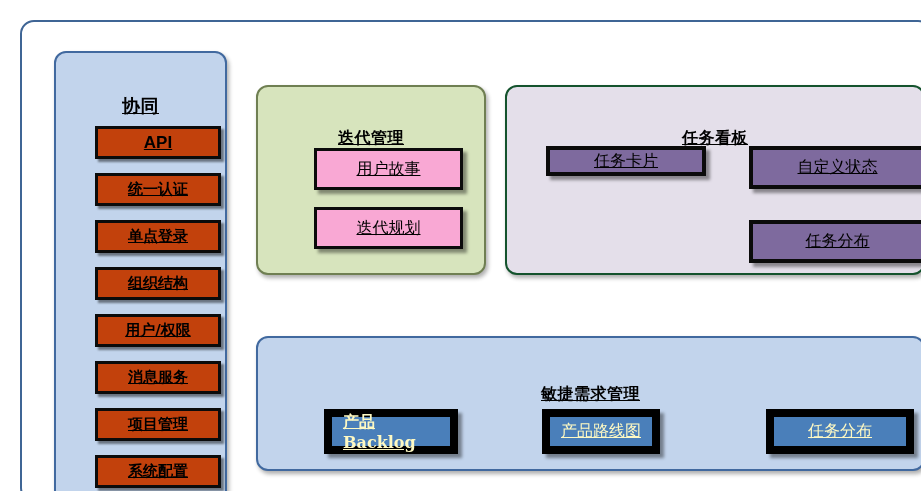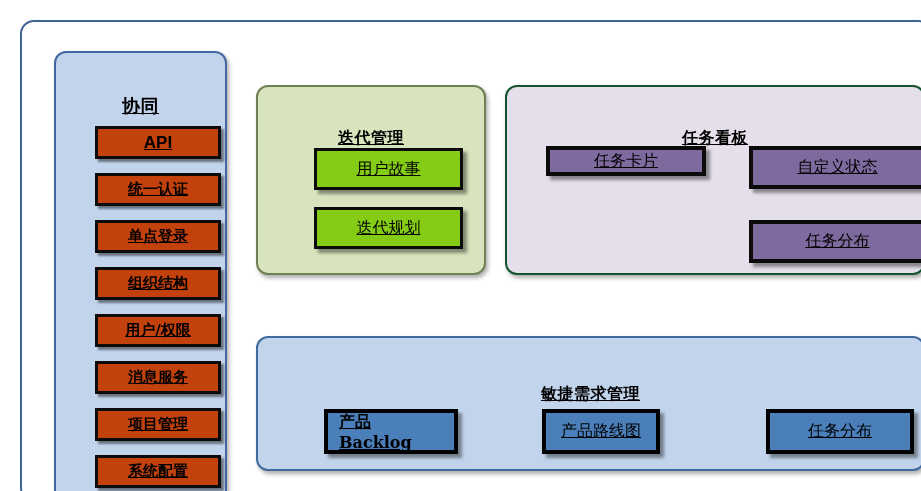--- a/index.html
+++ b/index.html
@@ -79,21 +79,21 @@
     top: 47px;
     width: 230px;
     height: 190px;
     background: #d7e4bd;
     border: 2px solid #6f7f52;
   }
   #iteration .group-title { top: 14px; }
 
   .green-box {
     position: absolute;
-    background: #84cc16;
+    background: #f9a8d4;
     border: 3px solid #0b0b0b;
     box-shadow: 4px 4px 3px rgba(0,0,0,0.4);
     display: flex;
     align-items: center;
     justify-content: center;
     font-size: 16px;
     color: #000000;
     font-family: "DejaVu Serif", "Liberation Serif", serif;
   }
 
@@ -128,27 +128,27 @@
     width: 669px;
     height: 135px;
     background: #c2d4ec;
     border: 2px solid #41699f;
   }
   #agile .group-title { top: 19px; }
 
   .blue-box {
     position: absolute;
     background: #4a7fba;
-    border: 4px solid #000000;
+    border: 8px solid #000000;
     box-shadow: 4px 4px 3px rgba(0,0,0,0.4);
     display: flex;
     align-items: center;
     justify-content: center;
     font-size: 16px;
-    color: #000000;
+    color: #fef9c3;
     font-family: "DejaVu Serif", "Liberation Serif", serif;
   }
   .blue-box.mixed { font-weight: bold; }
 </style>
 </head>
 <body>
 
 <div id="outer-frame">
 
   <div class="group" id="sidebar">

